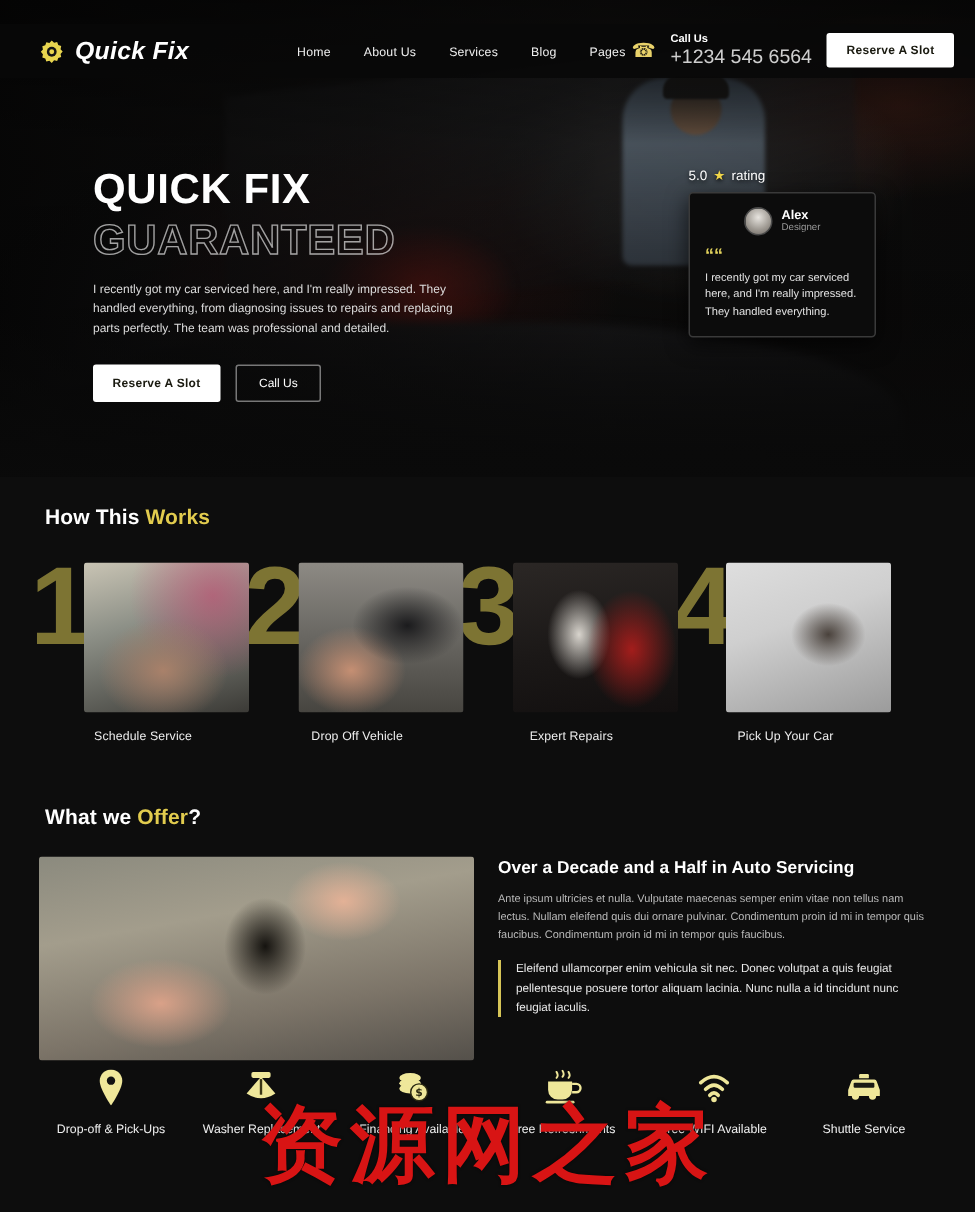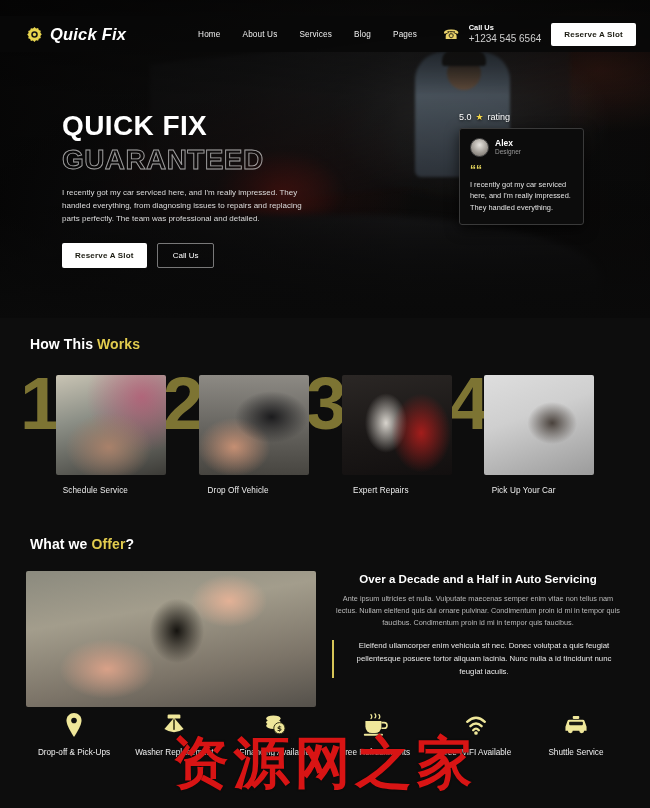--- a/index.html
+++ b/index.html
@@ -77,21 +77,21 @@
     font-size:16.5px; font-weight:bold; font-style:italic; letter-spacing:.2px; color:#fff;
   }
   .nav-links{ display:flex; gap:22px; margin-left:72px; }
   .nav-links a{
     color:#efefef; font-size:8.2px; text-decoration:none; letter-spacing:.15px;text-align:center;
   }
   .nav-right{ margin-left:auto; display:flex; align-items:center; gap:10px; margin-right:14px; }
   .phone-ico{ color:#e9d26a; font-size:13px; line-height:1; transform:scaleX(-1); }
   .call-block{ line-height:1.15; }
   .call-label{ font-size:7.4px; color:#fff; font-weight:bold; }
-  .call-num{ font-size:10px; color:#cfcfcf; }
+  .call-num{ font-size:13px; color:#cfcfcf; }
   .btn-yellow{
     background:#ffffff; color:#1a1a10; font-size:8px; font-weight:bold;
     padding:7px 13px; border:none; border-radius:2px; cursor:pointer;
     letter-spacing:.2px; white-space:nowrap;
   }
 
   
   .hero-inner{ position:absolute; left:62px; top:112px; width:275px; z-index:10; }
   .h1{
     font-size:28px; font-weight:bold; letter-spacing:.4px; line-height:1.02; color:#fff;
@@ -116,21 +116,21 @@
     font-size:9px; color:#fff; display:flex; align-items:center; gap:4px;
     text-shadow:0 1px 3px rgba(0,0,0,.8);
   }
   .rating .star{ color:#f2d74a; font-size:9px; }
   .tcard{
     position:absolute; left:459px; top:128px; width:125px; z-index:12;
     background:#0c0c0c; border:1px solid #3a3a3a; border-radius:3px;
     padding:9px 10px 11px 10px;
     box-shadow:0 4px 14px rgba(0,0,0,.65);
   }
-  .tcard-head{ display:flex; align-items:center; gap:6px; }
+  .tcard-head{ display:flex; align-items:center; gap:6px;justify-content:center; }
   .avatar{
     width:19px; height:19px; border-radius:50%; flex:none;
     background:radial-gradient(circle at 50% 35%, #e7e4df, #9c9790 60%, #6d6862);
     border:1px solid #4a4a4a;
   }
   .tname{ font-size:8.5px; font-weight:bold; color:#fff; line-height:1.2; }
   .trole{ font-size:6.5px; color:#9a9a9a; line-height:1.3; }
   .quote{ color:#e7d75e; font-size:12px; font-weight:bold; line-height:1; margin-top:7px; }
   .tbody{ margin-top:3px; font-size:7.4px; line-height:1.55; color:#e2e2e2; }
 
@@ -179,21 +179,21 @@
   .offer-title{ margin-left:30px; padding-top:11px; }
   .offer-row{ display:flex; margin-top:19px; padding:0 26px; gap:16px; }
   .offer-img{
     width:290px; height:136px; border-radius:2px; flex:none; overflow:hidden;
     background:
       radial-gradient(ellipse 44px 52px at 52% 44%, #15130f, rgba(0,0,0,0) 62%),
       radial-gradient(ellipse 70px 44px at 28% 72%, #d9a188, rgba(0,0,0,0) 68%),
       radial-gradient(ellipse 58px 40px at 70% 22%, #e3b196, rgba(0,0,0,0) 66%),
       linear-gradient(170deg,#8b8a7e 0%, #a39d8c 32%, #7c7468 70%, #54504a 100%);
   }
-  .offer-text{ flex:1; padding-top:2px;text-align:center; }
+  .offer-text{ flex:1; padding-top:2px; }
   .offer-h{ font-size:11.5px; font-weight:bold; color:#fff; letter-spacing:.05px; }
   .offer-p{ margin-top:8px; font-size:7.3px; line-height:1.62; color:#b9b9b9; }
   .offer-quote{
     margin-top:12px; border-left:2.5px solid #d6c557; padding-left:10px;
     font-size:7.8px; line-height:1.62; color:#e9e9e9;
   }
 
   
   .features{
     position:absolute; left:0; top:712px; width:650px;

